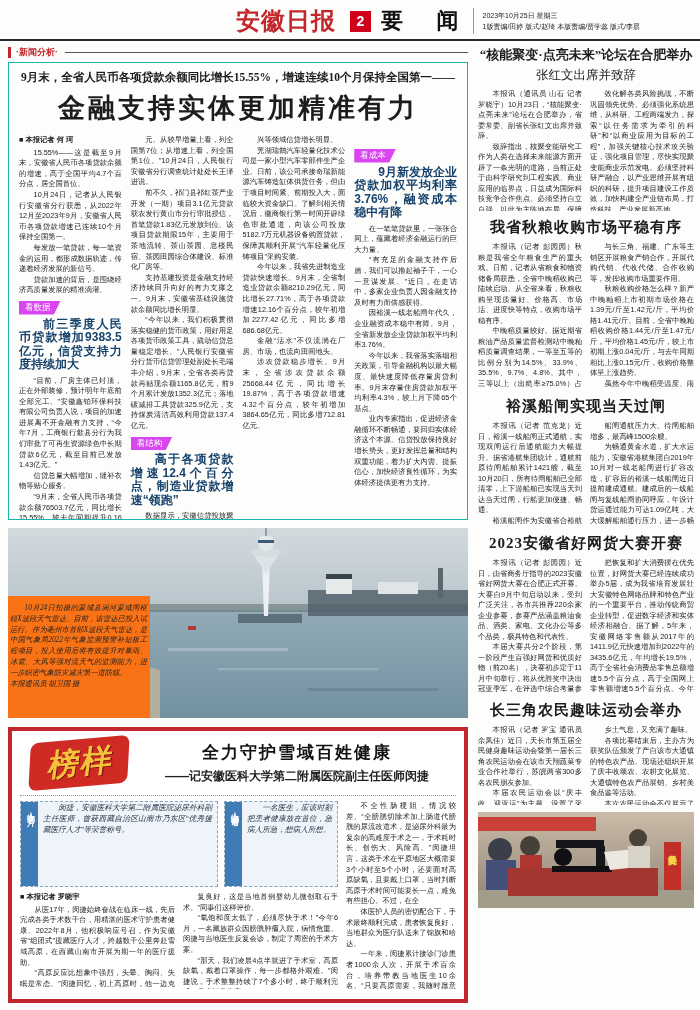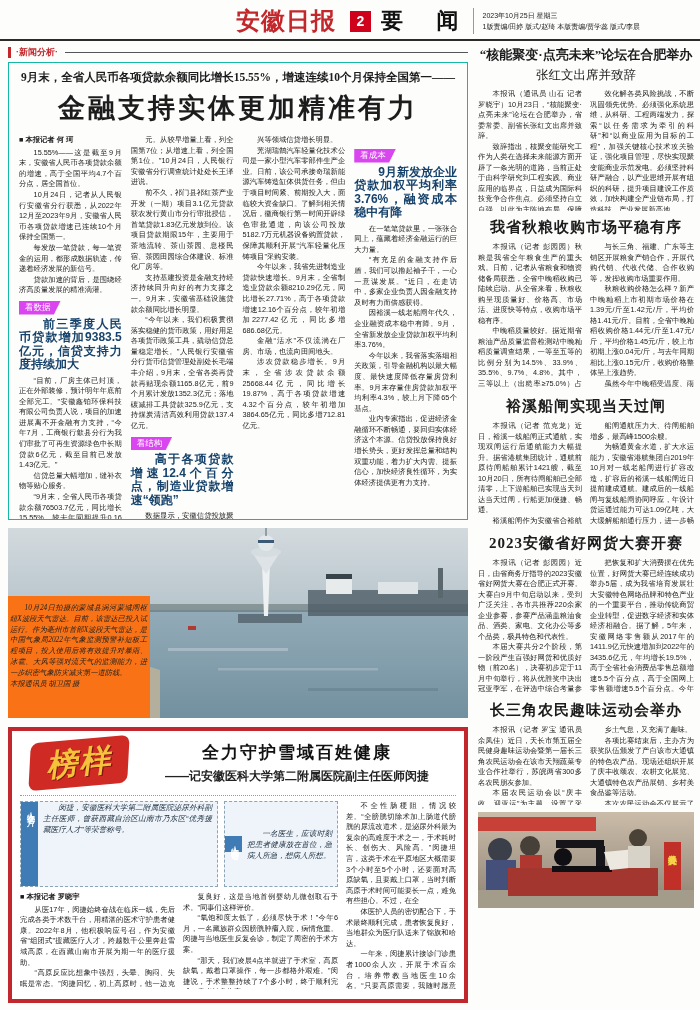--- a/index.html
+++ b/index.html
@@ -51,21 +51,21 @@
   .bang-logo span{position:relative;font-family:"Liberation Serif",serif;font-weight:bold;font-style:italic;
       font-size:31px;color:#f5c23c;transform:rotate(-6deg);text-shadow:1px 1px 0 #7e120e;letter-spacing:2px;}
   .bang-titles{flex:1;text-align:center;}
   .bang-title{font-size:17px;font-weight:bold;letter-spacing:2px;font-family:"Liberation Serif",serif;color:#111;}
   .bang-subtitle{font-size:12px;font-weight:bold;margin-top:4px;color:#222;}
   .bang-body{display:flex;gap:8px;margin-top:5px;height:188px;overflow:hidden;}
   .bang-left{width:318px;flex:none;display:flex;flex-direction:column;gap:5px;}
   .bang-cards{display:flex;gap:6px;height:86px;flex:none;}
   .card{background:#eef4fa;border:1px dashed #8aa4b8;display:flex;overflow:hidden;}
   .card1{flex:1.75;}
-  .card2{flex:1;align-items:center;}
+  .card2{flex:1;}
   .card-badge{writing-mode:vertical-rl;text-orientation:upright;background:#3f7cb5;color:#fff;
       font-size:8px;letter-spacing:2px;padding:4px 3px;font-weight:bold;flex:none;}
   .card-text{padding:0 5px;font-style:italic;font-size:7.6px;line-height:11px;color:#1c2e3e;}
   .bang-cols{display:flex;gap:8px;flex:1;overflow:hidden;}
   .bang-col{flex:1;font-size:7.3px;line-height:10.6px;}
   .bang-col3{flex:1;font-size:7.3px;line-height:10.6px;overflow:hidden;}
   
   .rightcol{position:absolute;left:478px;top:46px;width:216px;}
   .r-art{margin-bottom:7px;}
   .r-head{font-family:"Liberation Serif",serif;font-weight:bold;text-align:center;font-size:15px;

